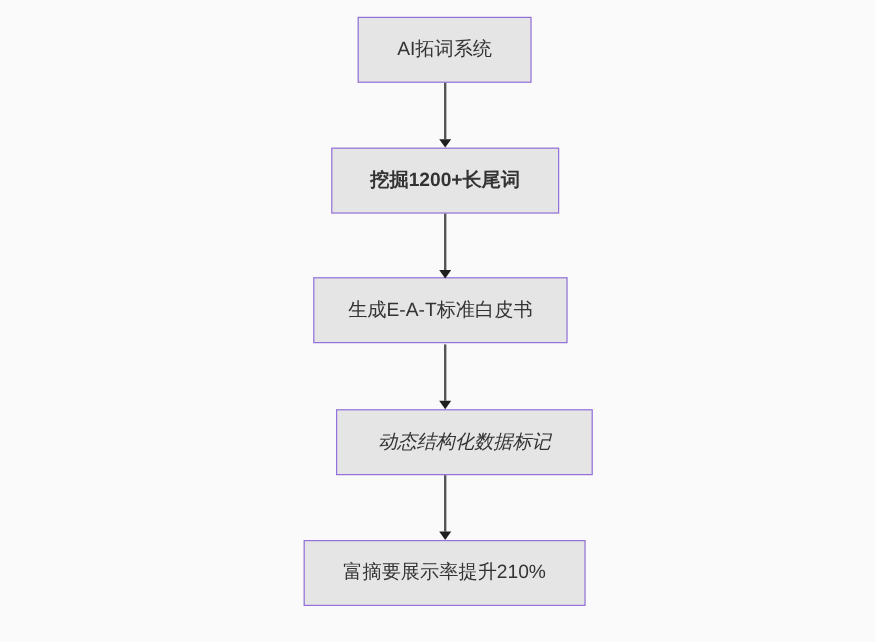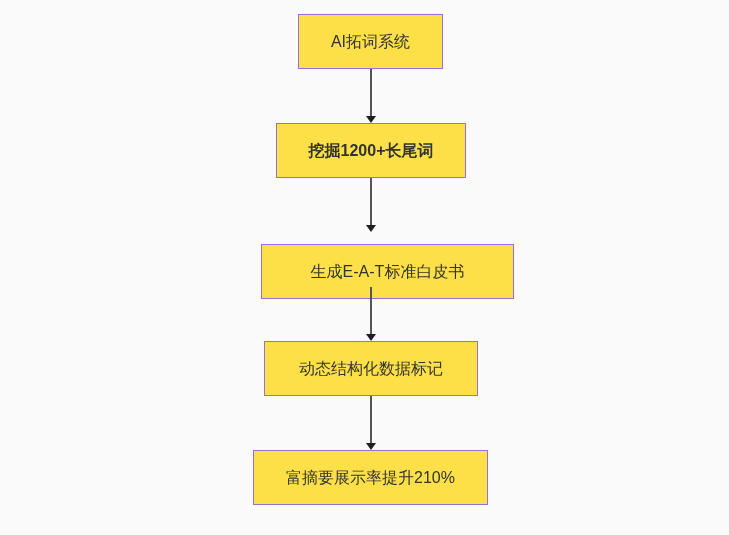--- a/index.html
+++ b/index.html
@@ -12,21 +12,21 @@
     position: relative;
     width: 729px;
     height: 535px;
     background: #fafafa;
     overflow: hidden;
   }
   .node {
     position: absolute;
     box-sizing: border-box;
     height: 55px;
-    background: #fde047;
+    background: #e5e5e5;
     border: 1px solid #9370DB;
     color: #333333;
     font-size: 16px;
     line-height: 1;
     display: flex;
     align-items: center;
     justify-content: center;
     white-space: nowrap;
   }
   .edge {
@@ -54,25 +54,25 @@
 <div class="canvas">
 
   <div class="node" style="left:298px; top:14px; width:145px;">
     <span>AI拓词系统</span>
   </div>
 
   <div class="node" style="left:276px; top:123px; width:190px;font-weight:bold;">
     <span>挖掘1200+长尾词</span>
   </div>
 
-  <div class="node" style="left:261px; top:244px; width:253px;">
+  <div class="node" style="left:261px; top:231px; width:212px;">
     <span>生成E-A-T标准白皮书</span>
   </div>
 
-  <div class="node" style="left:264px; top:341px; width:214px;">
+  <div class="node" style="left:280px; top:341px; width:214px;font-style:italic;">
     <span>动态结构化数据标记</span>
   </div>
 
   <div class="node" style="left:253px; top:450px; width:235px;">
     <span>富摘要展示率提升210%</span>
   </div>
 
   <div class="edge" style="top:69px;"></div>
   <div class="edge" style="top:178px;"></div>
   <div class="edge" style="top:287px;"></div>

